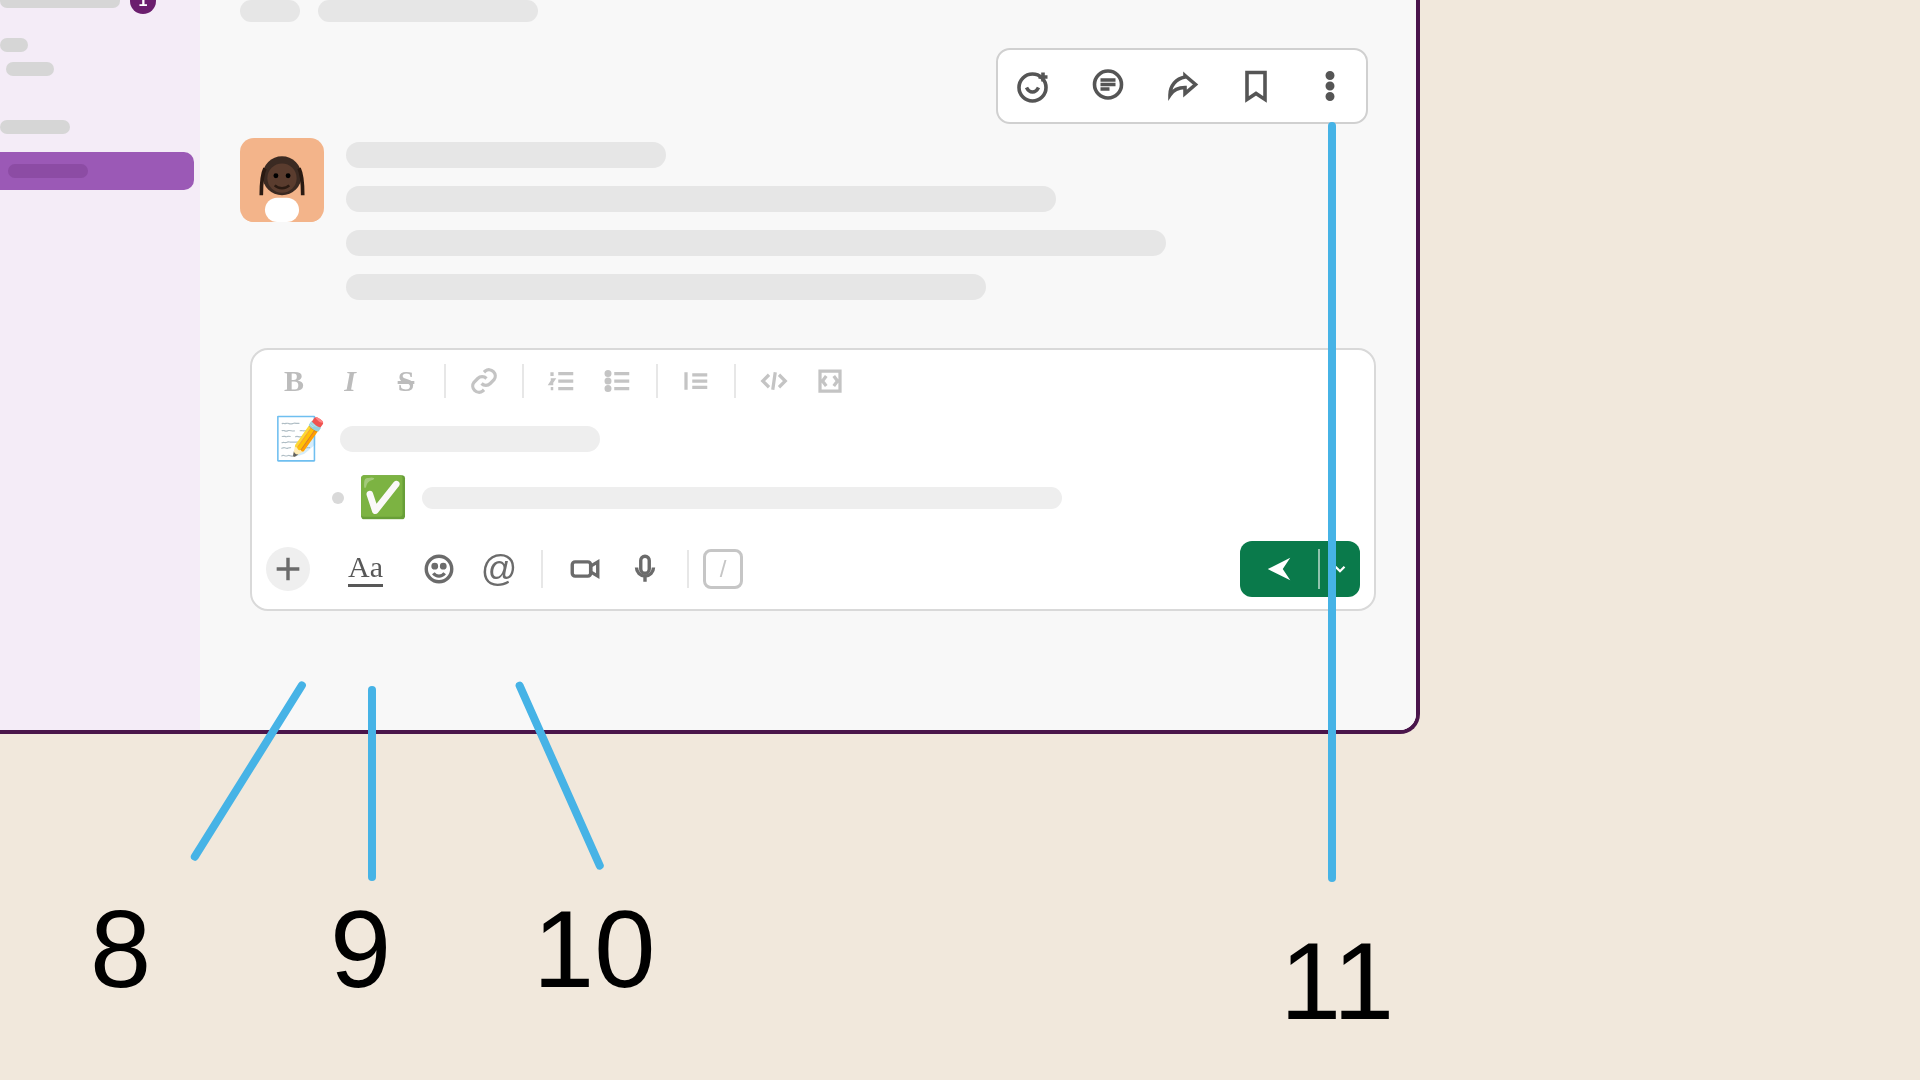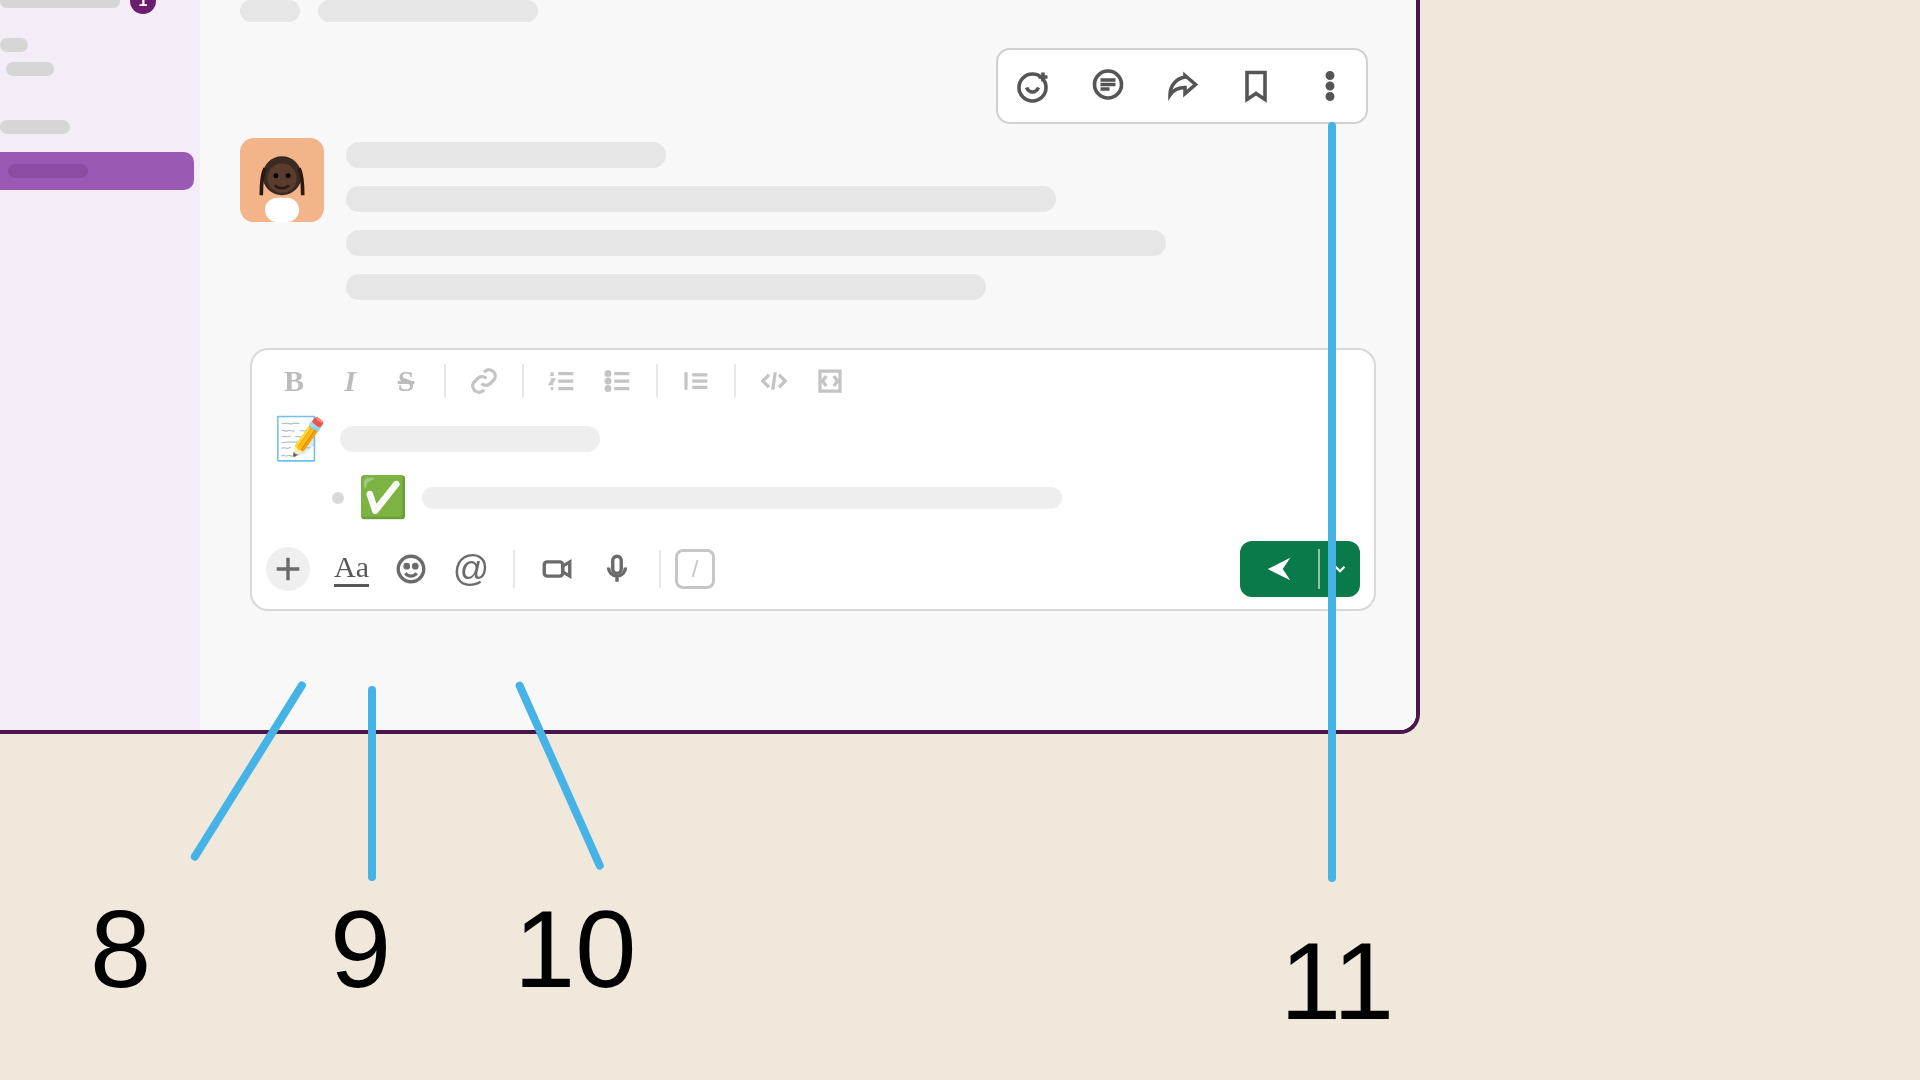--- a/index.html
+++ b/index.html
@@ -160,21 +160,21 @@
   }
   .cb-left{display:flex;align-items:center;gap:4px;}
   .cb-btn{
     width:56px;height:52px;display:flex;align-items:center;justify-content:center;
     cursor:pointer;color:#6b6b6b;
   }
   .cb-btn svg{width:34px;height:34px;stroke:#6b6b6b;fill:none;stroke-width:2.4;}
   .cb-btn.plus{
     width:44px;height:44px;border-radius:50%;background:#efefef;margin-right:10px;
   }
-  .cb-btn.aa{font-family:Georgia,serif;font-size:30px;color:#585858;border-bottom:3px solid #585858;height:auto;line-height:1;padding-bottom:2px;width:auto;margin:0 10px;}
+  .cb-btn.aa{font-family:Georgia,serif;font-size:30px;color:#585858;border-bottom:3px solid #585858;height:auto;line-height:1;padding-bottom:2px;width:auto;margin:0 24px;}
   .cb-sep{width:2px;height:38px;background:#e7e7e7;margin:0 10px;}
   .cb-btn.canvas{
     width:40px;height:40px;border:3px solid #c6c6c6;border-radius:8px;
     font-size:24px;color:#c6c6c6;
   }
 
   .send-btn{
     background:#0a7a4b;
     width:120px;height:56px;border-radius:12px;
     display:flex;align-items:center;cursor:pointer;
@@ -399,14 +399,14 @@
 <div class="callout-line" style="left:300px; top:682px; height:210px; transform:rotate(32deg);"></div>
 
 <div class="callout-line" style="left:368px; top:686px; height:195px; transform:rotate(0deg);"></div>
 
 <div class="callout-line" style="left:514px; top:682px; height:205px; transform:rotate(-24deg);"></div>
 
 <div class="callout-line" style="left:1328px; top:122px; height:760px;"></div>
 
 <div class="callout-label" style="left:90px;  top:885px;">8</div>
 <div class="callout-label" style="left:330px; top:885px;">9</div>
-<div class="callout-label" style="left:514px; top:885px;">10</div>
+<div class="callout-label" style="left:533px; top:885px;">10</div>
 <div class="callout-label" style="left:1280px;top:885px;margin-top:32px;">11</div>
 
 </body></html>

